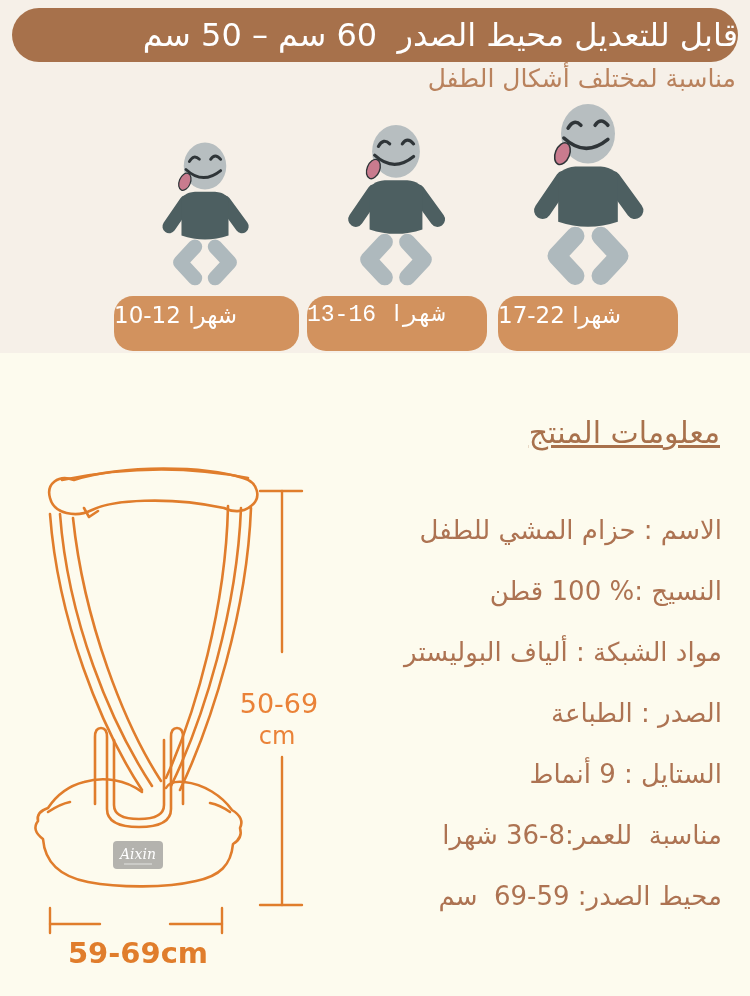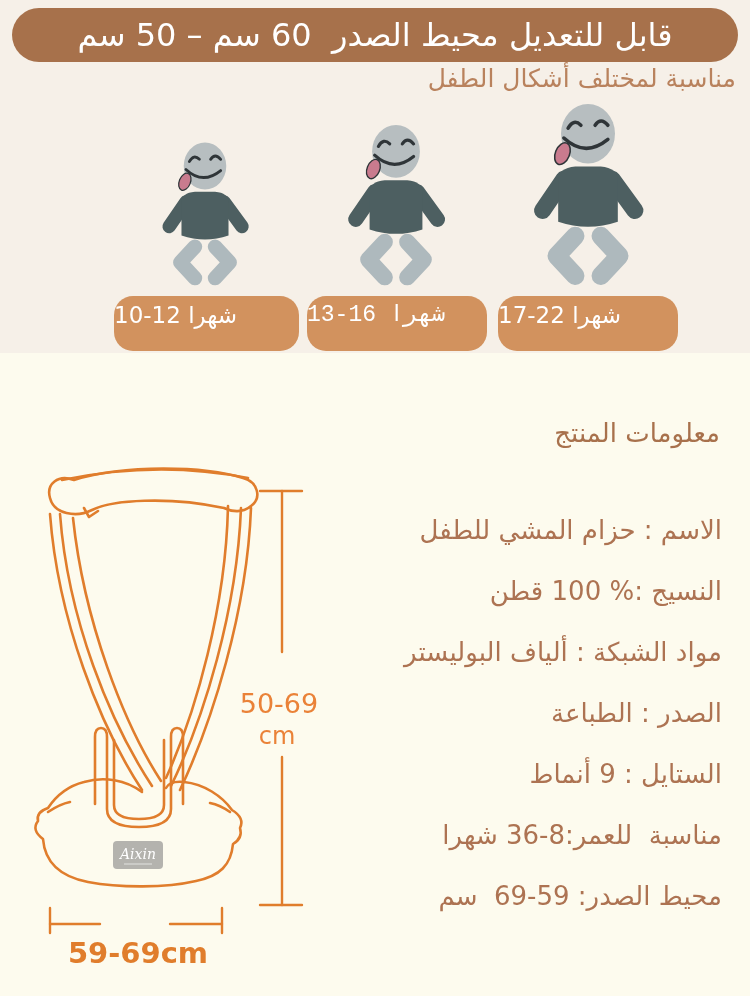--- a/index.html
+++ b/index.html
@@ -11,37 +11,37 @@
   }
   *{margin:0;padding:0;box-sizing:border-box;}
   html,body{width:750px;height:996px;overflow:hidden;}
   body{font-family:"DejaVu Sans",sans-serif;position:relative;}
 
   .top-section{position:absolute;left:0;top:0;width:750px;height:353px;background:var(--bg_top);}
   .bottom-section{position:absolute;left:0;top:353px;width:750px;height:643px;background:var(--bg_bottom);}
 
   .title-pill{position:absolute;left:12px;top:8px;width:726px;height:54px;border-radius:28px;
     background:var(--accent_brown);color:var(--white);font-size:32px;line-height:54px;
-    text-align:center;direction:rtl;white-space:pre;}
+    text-align:right;direction:rtl;white-space:pre;}
   .subtitle{position:absolute;right:14px;top:62px;font-size:25px;line-height:34px;
     color:var(--subtitle_brown);direction:rtl;text-align:right;}
 
   .baby{position:absolute;}
   .baby-1{left:149px;top:138px;width:112px;height:148px;}
   .baby-2{left:333px;top:120px;width:126px;height:166px;}
   .baby-3{left:517px;top:98px;width:142px;height:188px;}
 
   .age-pill{position:absolute;top:296px;height:55px;border-radius:19px;background:var(--pill_tan);
     color:var(--white);font-size:23px;line-height:38px;text-align:left;direction:ltr;}
   .age-pill-1{left:114px;width:185px;}
   .age-pill-2{left:307px;width:180px;font-family:Liberation Mono, monospace;}
   .age-pill-3{left:498px;width:180px;}
 
-  .product-heading{position:absolute;right:30px;top:57px;font-size:26px;line-height:46px;
-    color:var(--heading_brown);direction:rtl;text-align:right;}
+  .product-heading{position:absolute;right:30px;top:57px;font-size:30px;line-height:46px;
+    color:var(--heading_brown);direction:rtl;text-align:right;text-decoration:underline;}
   .spec-list{position:absolute;right:28px;top:163px;direction:rtl;text-align:right;}
   .spec-item{font-size:26px;line-height:28px;margin-bottom:33px;color:var(--text_brown);white-space:pre;}
 
   .harness{position:absolute;left:0;top:107px;}
   .hline{fill:none;stroke:var(--line_orange);stroke-width:2.6;stroke-linecap:round;stroke-linejoin:round;}
   .dimline{stroke:var(--line_orange);stroke-width:2.4;stroke-linecap:round;}
   .dim{fill:var(--dim_orange);font-size:27px;text-anchor:middle;font-family:"DejaVu Sans",sans-serif;}
   .dim-sm{font-size:24px;}
   .dim-bold{font-size:29px;font-weight:bold;fill:var(--line_orange);}
   .brand-text{fill:var(--white);font-size:14px;font-style:italic;text-anchor:middle;

